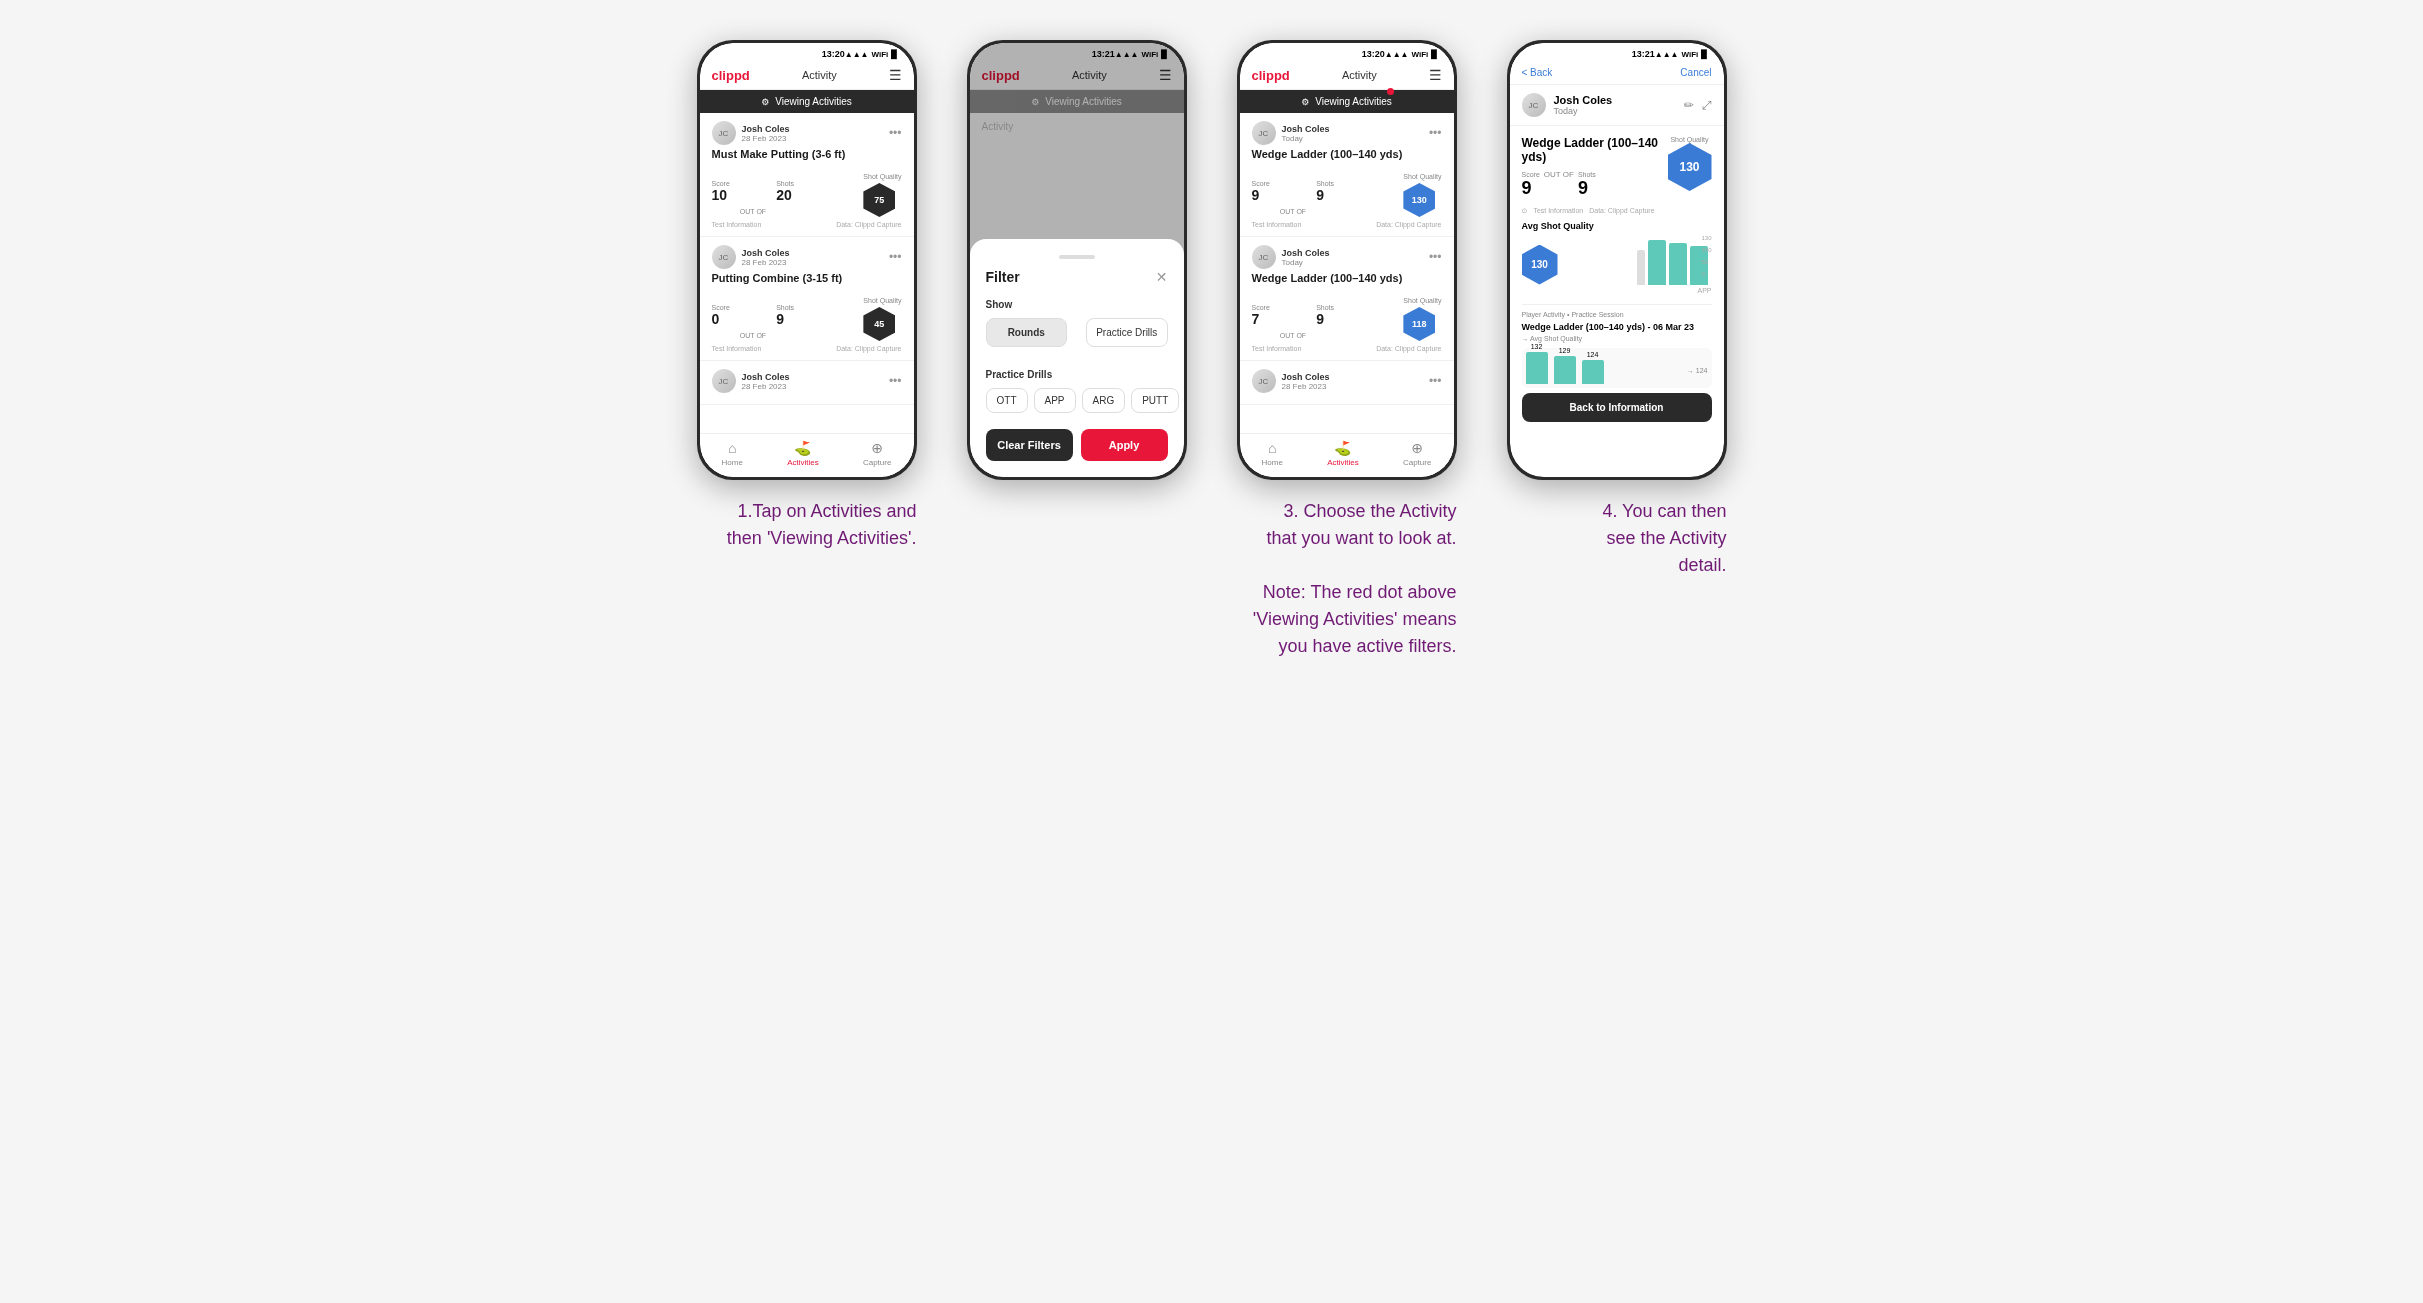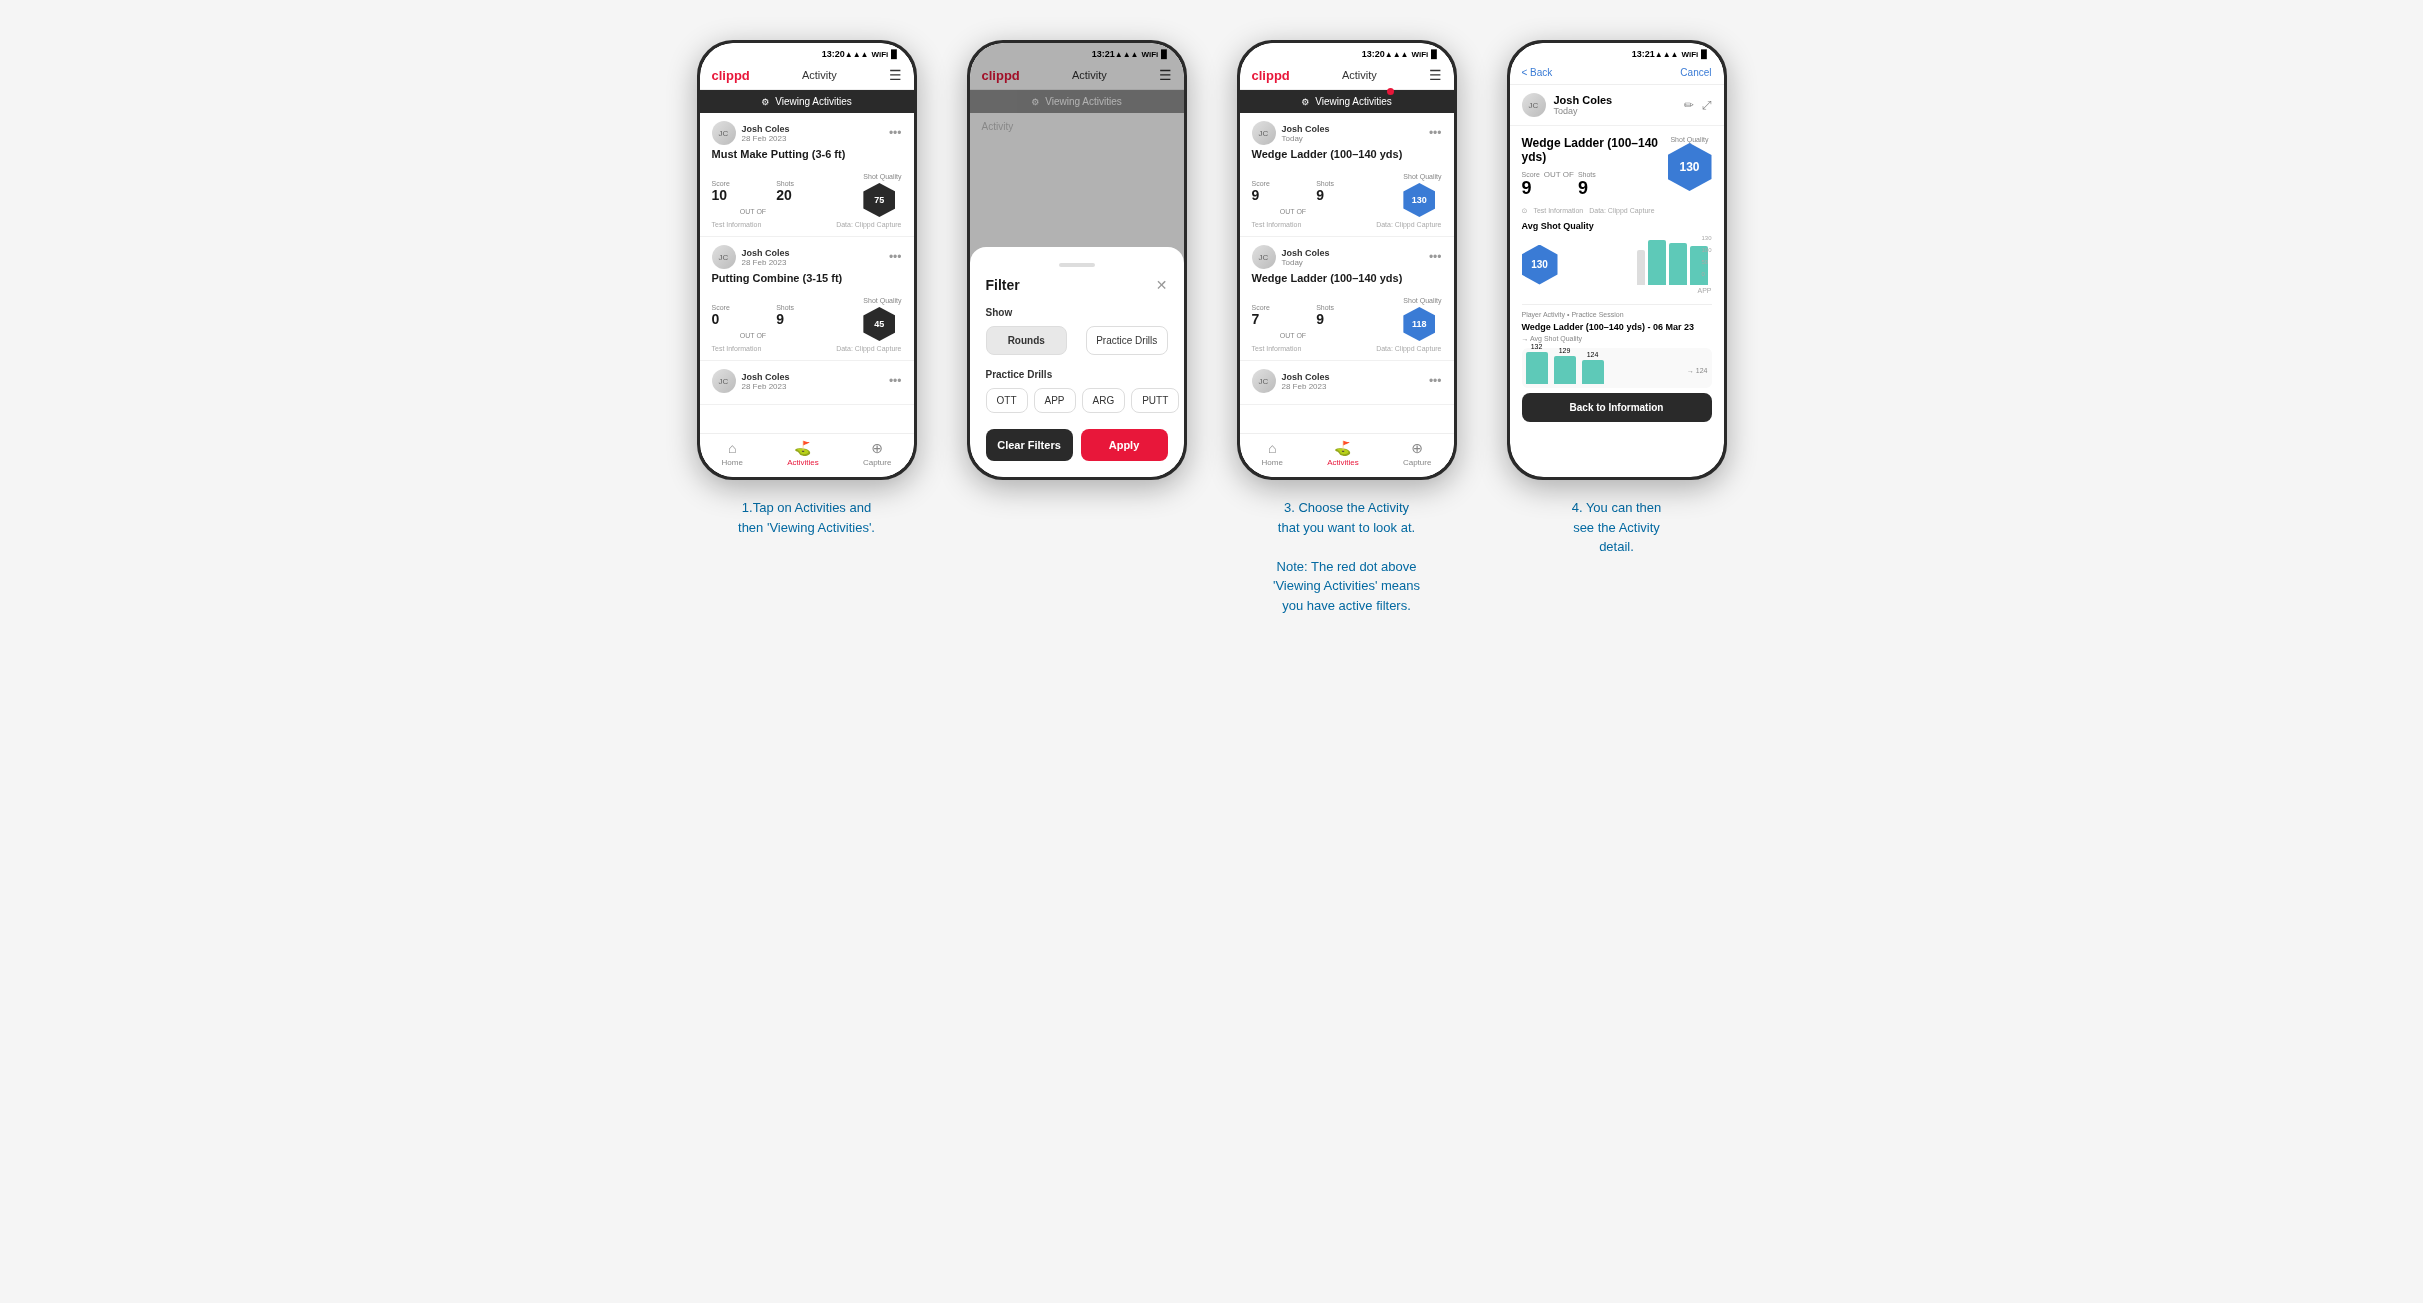--- a/index.html
+++ b/index.html
@@ -179,21 +179,21 @@
     }
     .modal-header {
       display: flex;
       justify-content: space-between;
       align-items: center;
       margin-bottom: 14px;
     }
     .modal-title { font-size: 14px; font-weight: 700; color: #1a1a1a; }
     .close-btn { font-size: 14px; color: #999; }
     .section-label { font-size: 10px; font-weight: 600; color: #333; margin-bottom: 8px; }
-    .toggle-row { display: flex; gap: 19px; margin-bottom: 14px; justify-content: flex-end; }
+    .toggle-row { display: flex; gap: 19px; margin-bottom: 22px; justify-content: flex-end; }
     .toggle-btn {
       flex: 1;
       padding: 8px 4px;
       border: 1px solid #ddd;
       border-radius: 8px;
       font-size: 10px;
       text-align: center;
       font-weight: 500;
       background: #fff;
       color: #333;
@@ -279,24 +279,24 @@
       background: #2a2a2a;
       color: #fff;
       text-align: center;
       padding: 9px;
       border-radius: 8px;
       font-size: 10px;
       font-weight: 600;
     }
     .caption-text {
       margin-top: 18px;
-      font-size: 13px;
-      color: #0369a1;
+      font-size: 18px;
+      color: #701a75;
       line-height: 1.5;
-      text-align: center;
+      text-align: right;
       width: 220px;
     }
     .scrollable-content {
       overflow-y: auto;
       height: calc(100% - 60px);
     }
     .outof-text { font-size: 7px; color: #888; align-self: flex-end; margin-bottom: 2px; }
     .stat-row-inline { display: flex; align-items: baseline; gap: 2px; }
   </style>
 </head>

